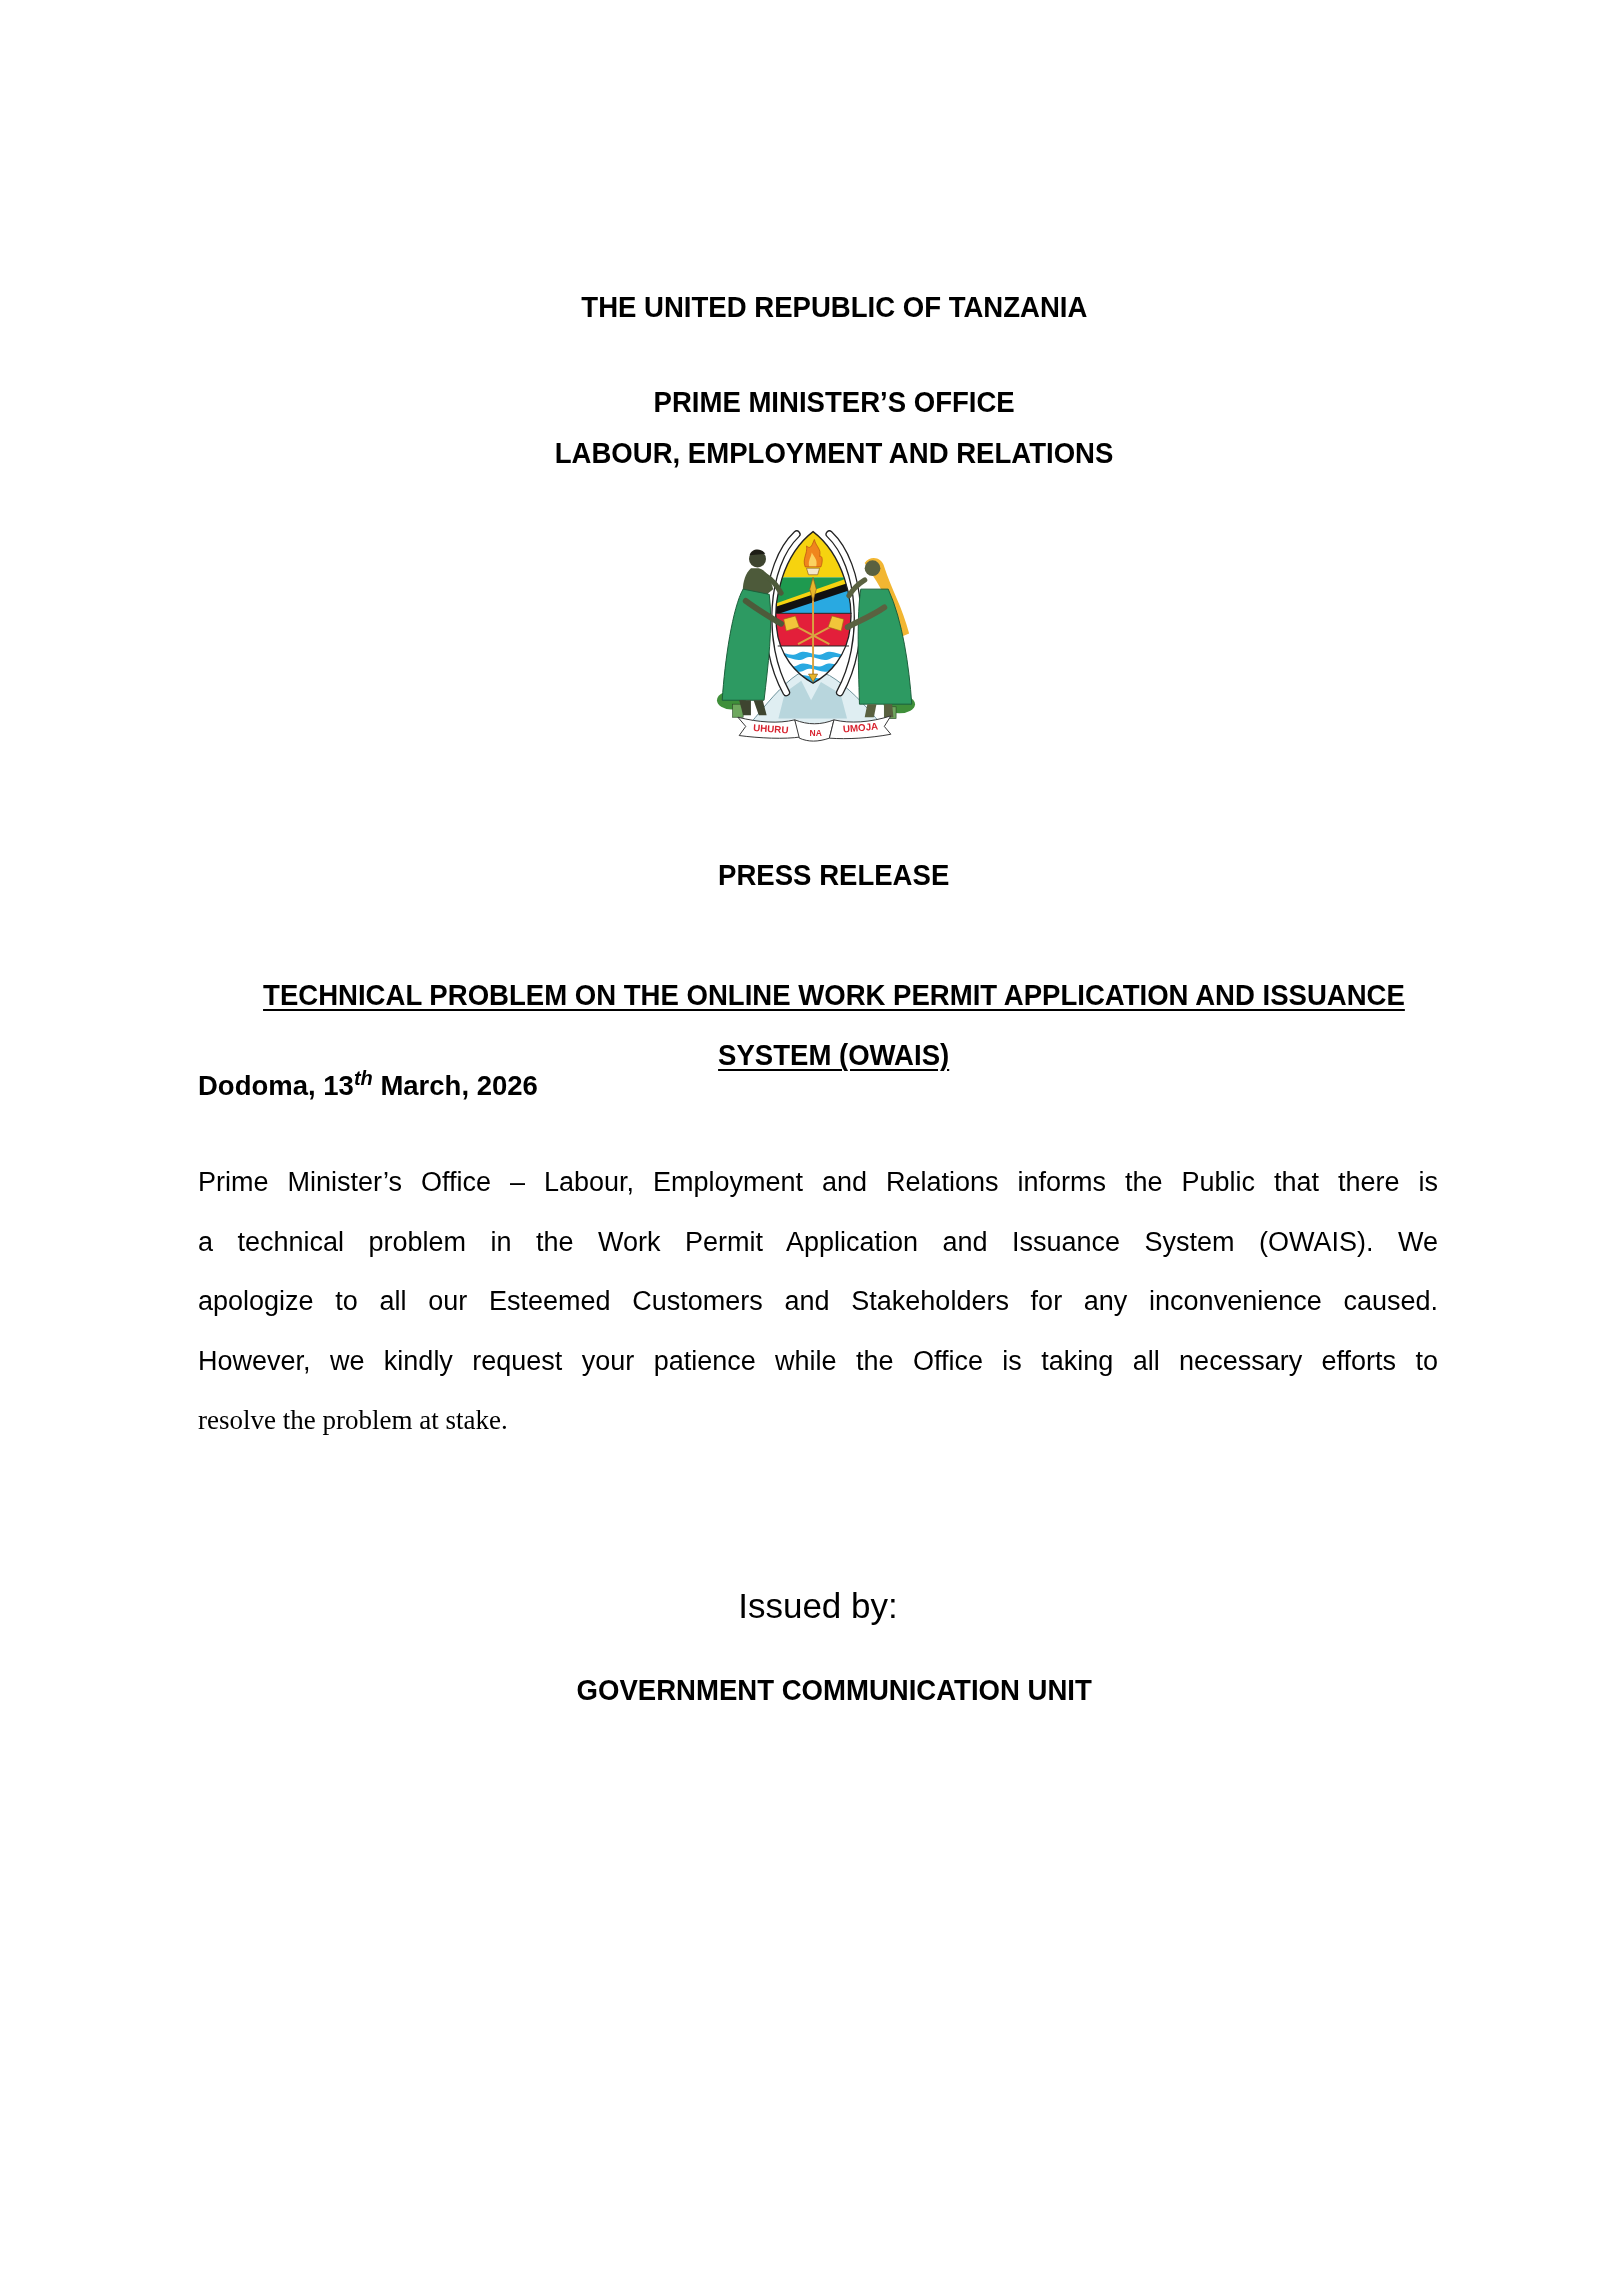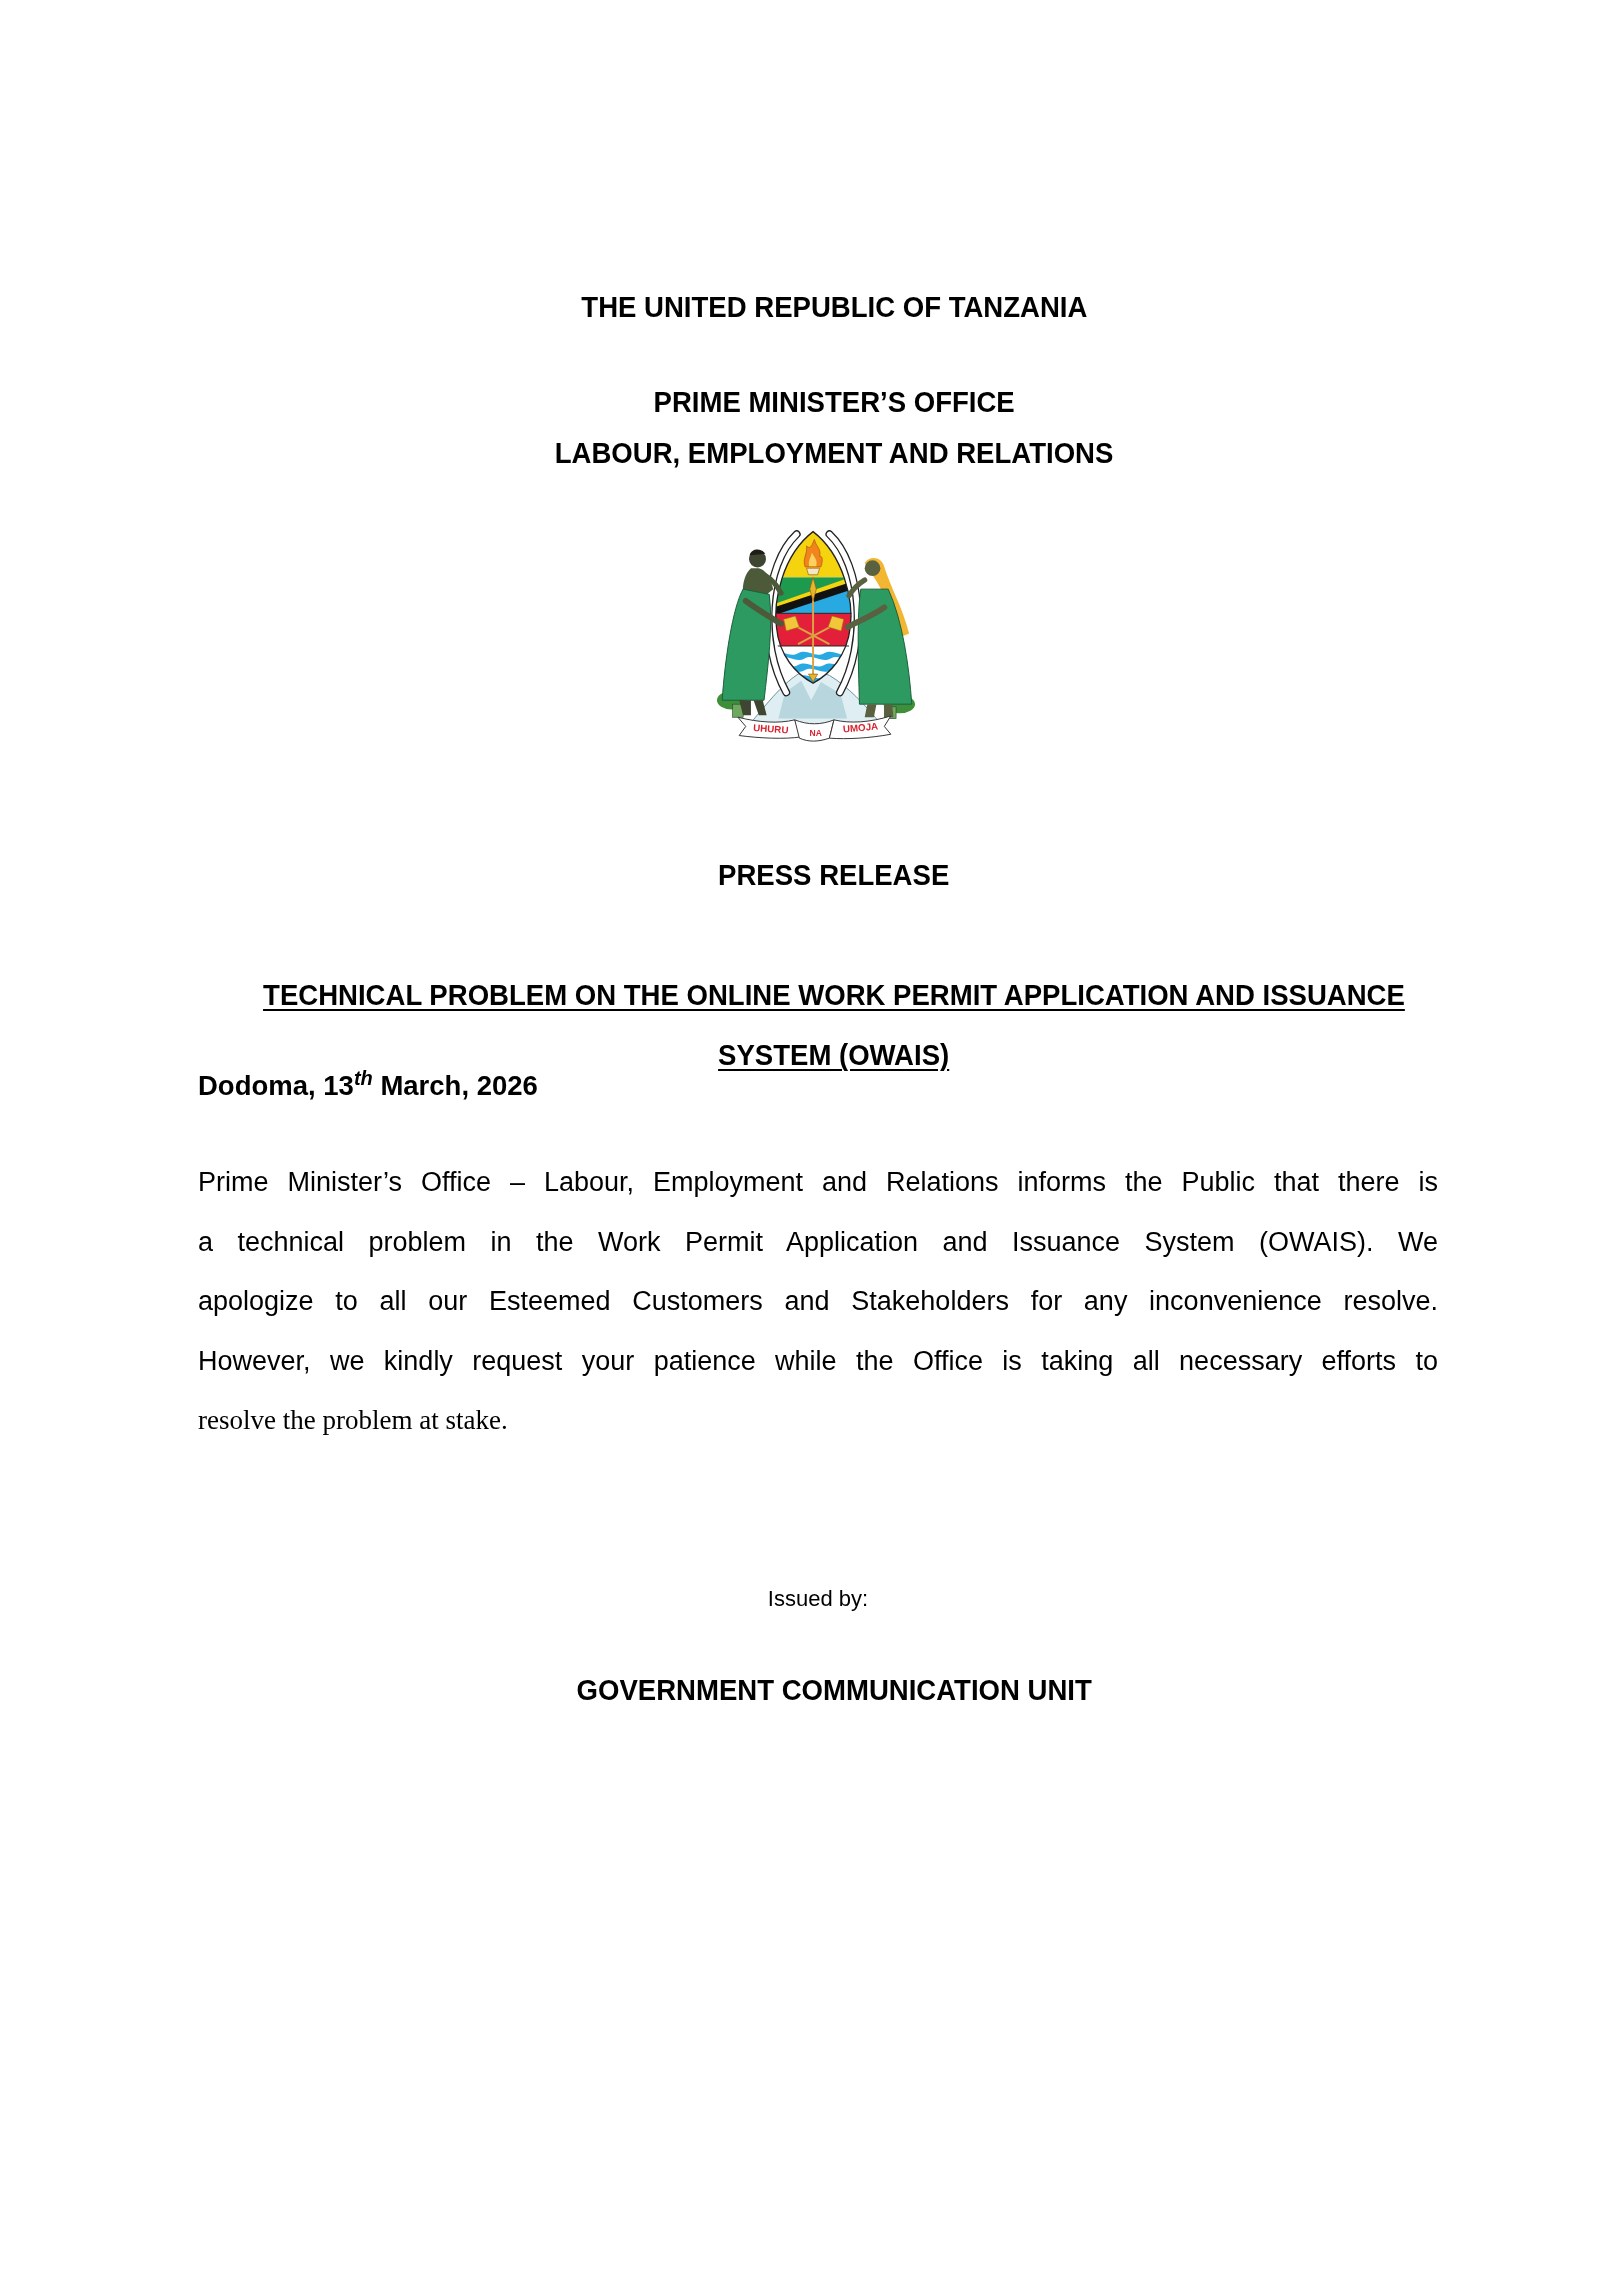--- a/index.html
+++ b/index.html
@@ -8,21 +8,21 @@
   .line { position: absolute; line-height: 1; white-space: pre; margin: 0; }
   .hdr { left: 198px; width: 1240px; text-align: center;
          font-family: "Liberation Sans", sans-serif; font-weight: bold; font-size: 29px; }
   .hdr > span { display: inline-block; transform: scaleX(0.95); transform-origin: center; }
   .ul > span { text-decoration: underline; text-decoration-thickness: 2px; text-underline-offset: 3.9px; }
   .date { left: 198px; font-family: "Liberation Sans", sans-serif; font-weight: bold; font-size: 27.5px; }
   .date sup { font-size: 20px; vertical-align: 0; position: relative; top: -10.5px; font-style: italic; }
   .body-line { left: 198px; width: 1240px; font-family: "Liberation Sans", sans-serif; font-size: 27px;
                text-align: justify; text-align-last: justify; white-space: normal; }
   .body-line.last { text-align: left; text-align-last: left; font-family: Liberation Serif, serif; }
-  .issued { left: 198px; width: 1240px; text-align: center; font-family: "Liberation Sans", sans-serif; font-size: 22px; }
+  .issued { left: 198px; width: 1240px; text-align: center; font-family: "Liberation Sans", sans-serif; font-size: 35px; }
   .emblem { position: absolute; left: 713px; top: 529px; width: 206px; height: 217px; }
 </style>
 </head>
 <body>
 
 <div class="page">
 
   <div class="line hdr" style="top:264px;">
     <span>THE UNITED REPUBLIC OF TANZANIA</span>
   </div>
@@ -143,21 +143,21 @@
 
   <div class="line hdr ul" style="top:1012px;">
     <span>SYSTEM (OWAIS)</span>
   </div>
 
   <div class="line date" style="top:1072px;"><span>Dodoma, 13</span><sup>th</sup><span> March, 2026</span></div>
 
   <div>
     <div class="line body-line" style="top:1169px;">Prime Minister’s Office – Labour, Employment and Relations informs the Public that there is</div>
     <div class="line body-line" style="top:1229px;">a technical problem in the Work Permit Application and Issuance System (OWAIS). We</div>
-    <div class="line body-line" style="top:1288px;">apologize to all our Esteemed Customers and Stakeholders for any inconvenience resolve.</div>
+    <div class="line body-line" style="top:1288px;">apologize to all our Esteemed Customers and Stakeholders for any inconvenience caused.</div>
     <div class="line body-line" style="top:1348px;">However, we kindly request your patience while the Office is taking all necessary efforts to</div>
     <div class="line body-line last" style="top:1407px;">resolve the problem at stake.</div>
   </div>
 
   <div class="line issued" style="top:1588px;">Issued by:</div>
 
   <div class="line hdr" style="top:1647px;">
     <span>GOVERNMENT COMMUNICATION UNIT</span>
   </div>
 

